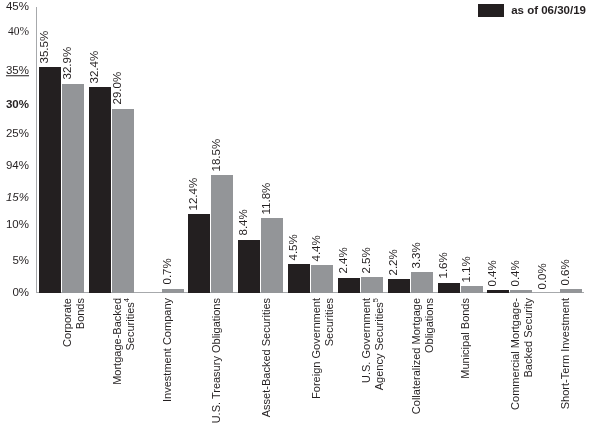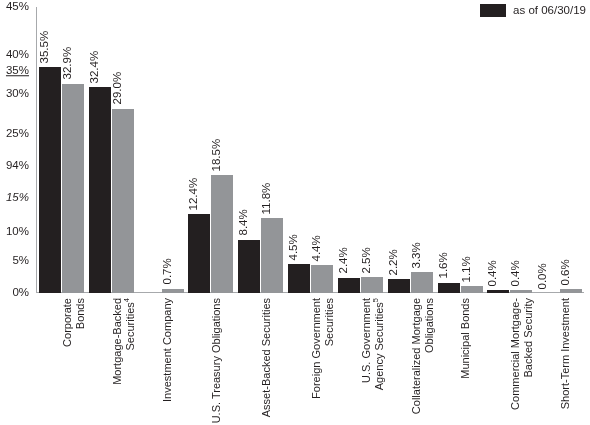--- a/index.html
+++ b/index.html
@@ -26,20 +26,21 @@
     top: 4px;
     right: 4px;
     display: flex;
     align-items: center;
     gap: 26px;
   }
   .legend-entry {
     display: flex;
     align-items: center;
     gap: 7px;
+    font-weight: bold;
   }
   .legend-swatch {
     width: 26px;
     height: 13px;
     display: block;
   }
   .legend-label {
     font-size: 11.5px;
     color: #231f20;
     white-space: nowrap;
@@ -170,27 +171,27 @@
   <div id="legend">
       <div class="legend-entry">
         <span class="legend-swatch" style="background: rgb(35, 31, 32);"></span>
         <span class="legend-label">as of 06/30/19</span>
       </div>
     </div>
 
   <div id="y-tick-labels">
       <div class="y-tick-label" style="top: 293px;">0%</div>
       <div class="y-tick-label" style="top: 261.222px;">5%</div>
-      <div class="y-tick-label" style="top: 232px;">10%</div>
+      <div class="y-tick-label" style="top: 225px;">10%</div>
       <div class="y-tick-label" style="top: 197.667px; font-style: italic;">15%</div>
       <div class="y-tick-label" style="top: 165.889px;">94%</div>
       <div class="y-tick-label" style="top: 134.111px;">25%</div>
-      <div class="y-tick-label" style="top: 94px;">30%</div>
+      <div class="y-tick-label" style="top: 105px; font-weight: bold;">30%</div>
       <div class="y-tick-label" style="top: 70.5556px; text-decoration: underline;">35%</div>
-      <div class="y-tick-label" style="top: 55px;">40%</div>
+      <div class="y-tick-label" style="top: 32px; font-family: Liberation Serif, serif;">40%</div>
       <div class="y-tick-label" style="top: 7px; margin-left: 46px;">45%</div>
     </div>
 
   <div id="plot">
     <div id="y-axis-line"></div>
     <div id="x-axis-line"></div>
   </div>
 
   <div id="bars-layer">
       <div class="group" style="left: 0px; width: 49.8182px;">

